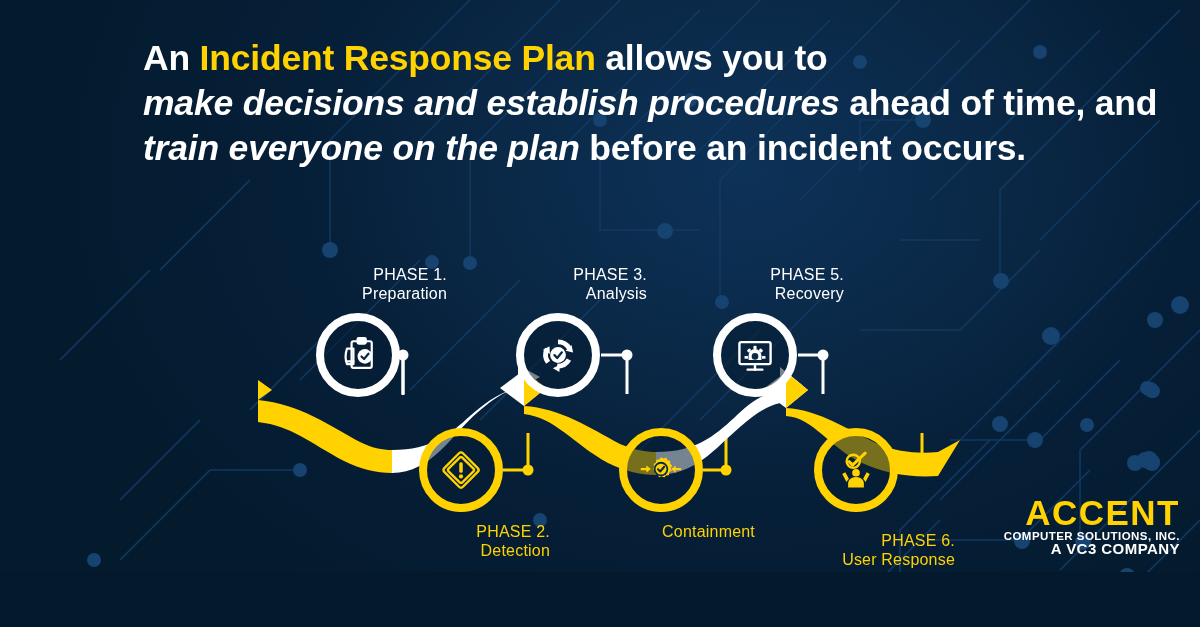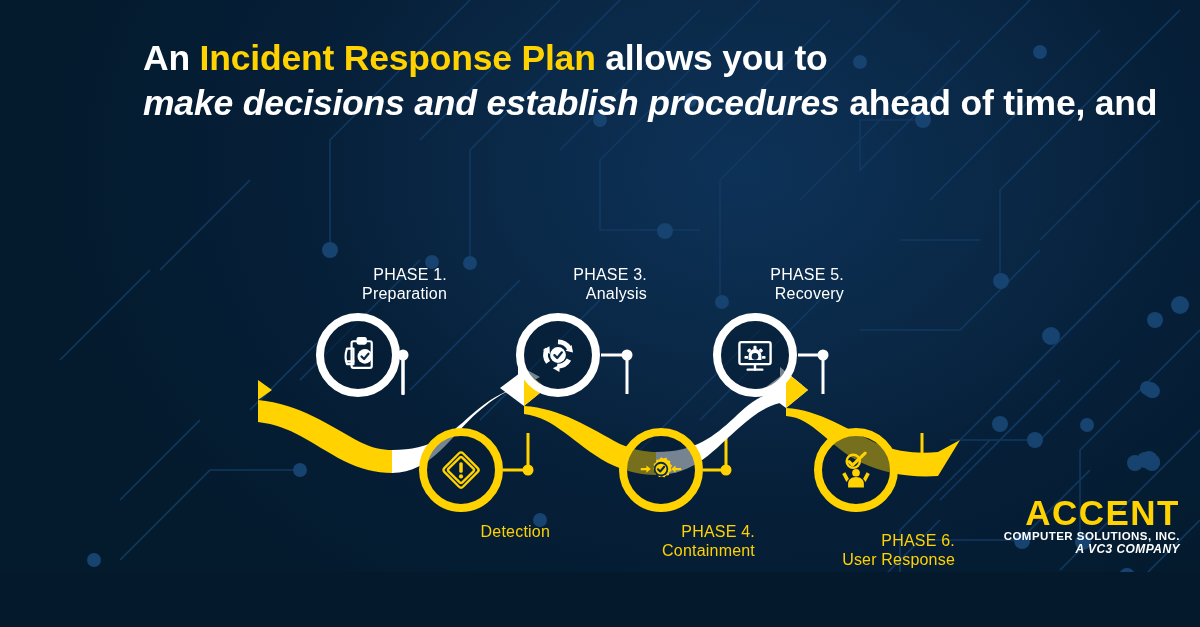--- a/index.html
+++ b/index.html
@@ -35,21 +35,21 @@
   .caption{position:absolute;text-align:right;font-weight:normal;font-size:16px;line-height:19px;letter-spacing:.2px;white-space:nowrap;}
   .caption.top{color:#ffffff;}
   .caption.bot{color:#FFD200;}
 
   .logo{position:absolute;right:20px;bottom:17px;text-align:right;}
   .logo .brand{
     color:#FFD200;font-size:35px;font-weight:bold;letter-spacing:1.5px;
     line-height:34px;font-family:"Liberation Sans", sans-serif;text-align:right;
   }
   .logo .sub1{color:#ffffff;font-size:11.5px;font-weight:bold;letter-spacing:.45px;line-height:13px;}
-  .logo .sub2{color:#ffffff;font-size:12px;font-weight:bold;letter-spacing:.45px;line-height:12px;font-style:italic;}
+  .logo .sub2{color:#ffffff;font-size:15px;font-weight:bold;letter-spacing:.45px;line-height:12px;}
 </style>
 </head>
 <body>
 
 <div id="stage">
 
   <svg id="circuit" viewBox="0 0 1200 627" aria-hidden="true">
     <g stroke="#123a63" stroke-width="1.6" fill="none" opacity="0.95">
       <path d="M470 0 L330 140 L330 250"></path>
       <path d="M560 0 L420 140"></path>
@@ -124,20 +124,21 @@
       <circle cx="860" cy="62" r="7"></circle>
       <circle cx="1040" cy="52" r="7"></circle>
       <circle cx="540" cy="520" r="7"></circle>
       <circle cx="432" cy="262" r="7"></circle>
     </g>
   </svg>
 
   <div class="headline">
     <span class="ln"><span>An </span><span class="hl">Incident Response Plan</span><span> allows you to</span></span>
     <span class="ln"><span class="it">make decisions and establish procedures</span><span> ahead of time, and</span></span>
+    <span class="ln"><span class="it">train everyone on the plan</span><span> before an incident occurs.</span></span>
   </div>
 
   <svg id="connectors" viewBox="0 0 1200 627" aria-hidden="true">
     <g fill="none" stroke-width="3">
       <path d="M401 355 L401 355 L403 355 L403 355" stroke="#ffffff"></path>
       <path d="M402 355 L403 355" stroke="#ffffff"></path>
       <path d="M401 355 L402 355 L403 355" stroke="#ffffff"></path>
 
       <path d="M401 355 L403 355" stroke="#ffffff"></path>
       <path d="M402 354 L403 354" stroke="#ffffff"></path>
@@ -282,20 +283,21 @@
           <rect x="9.6" y="9.6" width="28.8" height="28.8" rx="3" transform="rotate(45 24 24)"></rect>
           <rect x="13.4" y="13.4" width="21.2" height="21.2" rx="2" transform="rotate(45 24 24)"></rect>
         </g>
         <g fill="#FFD200">
           <rect x="22.1" y="15.6" width="3.8" height="11.4" rx="1.7"></rect>
           <circle cx="24" cy="31" r="2.3"></circle>
         </g>
       </svg>
     </div>
     <div class="caption bot" style="left:-47px;top:94px;width:178px;">
+      <div>PHASE 2.</div>
       <div>Detection</div>
     </div>
   </div>
 
   <div class="node" style="left:619px;top:428px;">
     <div class="ring bot">
       <svg width="46" height="46" viewBox="0 0 52 52">
         <g fill="#FFD200">
           <path d="M26 11.5 l2.9 1.4 3.1 -0.9 1.4 2.9 3.1 0.9 -0.2 3.2 2.4 2.1 -1.7 2.7 1.1 3.1 -2.7 1.7 -0.5 3.2 -3.2 0.3 -2 2.5 -2.9 -1.4 -3.1 0.9 -1.4 -2.9 -3.1 -0.9 0.2 -3.2 -2.4 -2.1 1.7 -2.7 -1.1 -3.1 2.7 -1.7 0.5 -3.2 3.2 -0.3 Z"></path>
         </g>
@@ -304,21 +306,20 @@
         <path d="M22.6 25.2 L25.1 27.7 L29.6 22.3" stroke="#0b2a49" stroke-width="2.3" fill="none" stroke-linecap="round" stroke-linejoin="round"></path>
         <g fill="#FFD200">
           <rect x="3" y="23.6" width="8" height="2.8" rx="1"></rect>
           <path d="M9.5 21 L14.5 25 L9.5 29 Z"></path>
           <rect x="41" y="23.6" width="8" height="2.8" rx="1"></rect>
           <path d="M42.5 21 L37.5 25 L42.5 29 Z"></path>
         </g>
       </svg>
     </div>
     <div class="caption bot" style="left:-52px;top:94px;width:188px;">
-      <div>PHASE 4.</div>
       <div>Containment</div>
     </div>
   </div>
 
   <div class="node" style="left:814px;top:428px;">
     <div class="ring bot">
       <svg width="44" height="44" viewBox="0 0 48 48">
         <circle cx="21" cy="14.5" r="7.2" fill="none" stroke="#FFD200" stroke-width="2.6"></circle>
         <path d="M16.5 14.8 L20.2 18.6 L34 5.5" fill="none" stroke="#FFD200" stroke-width="3.4" stroke-linecap="round" stroke-linejoin="round"></path>
         <g fill="#FFD200">

